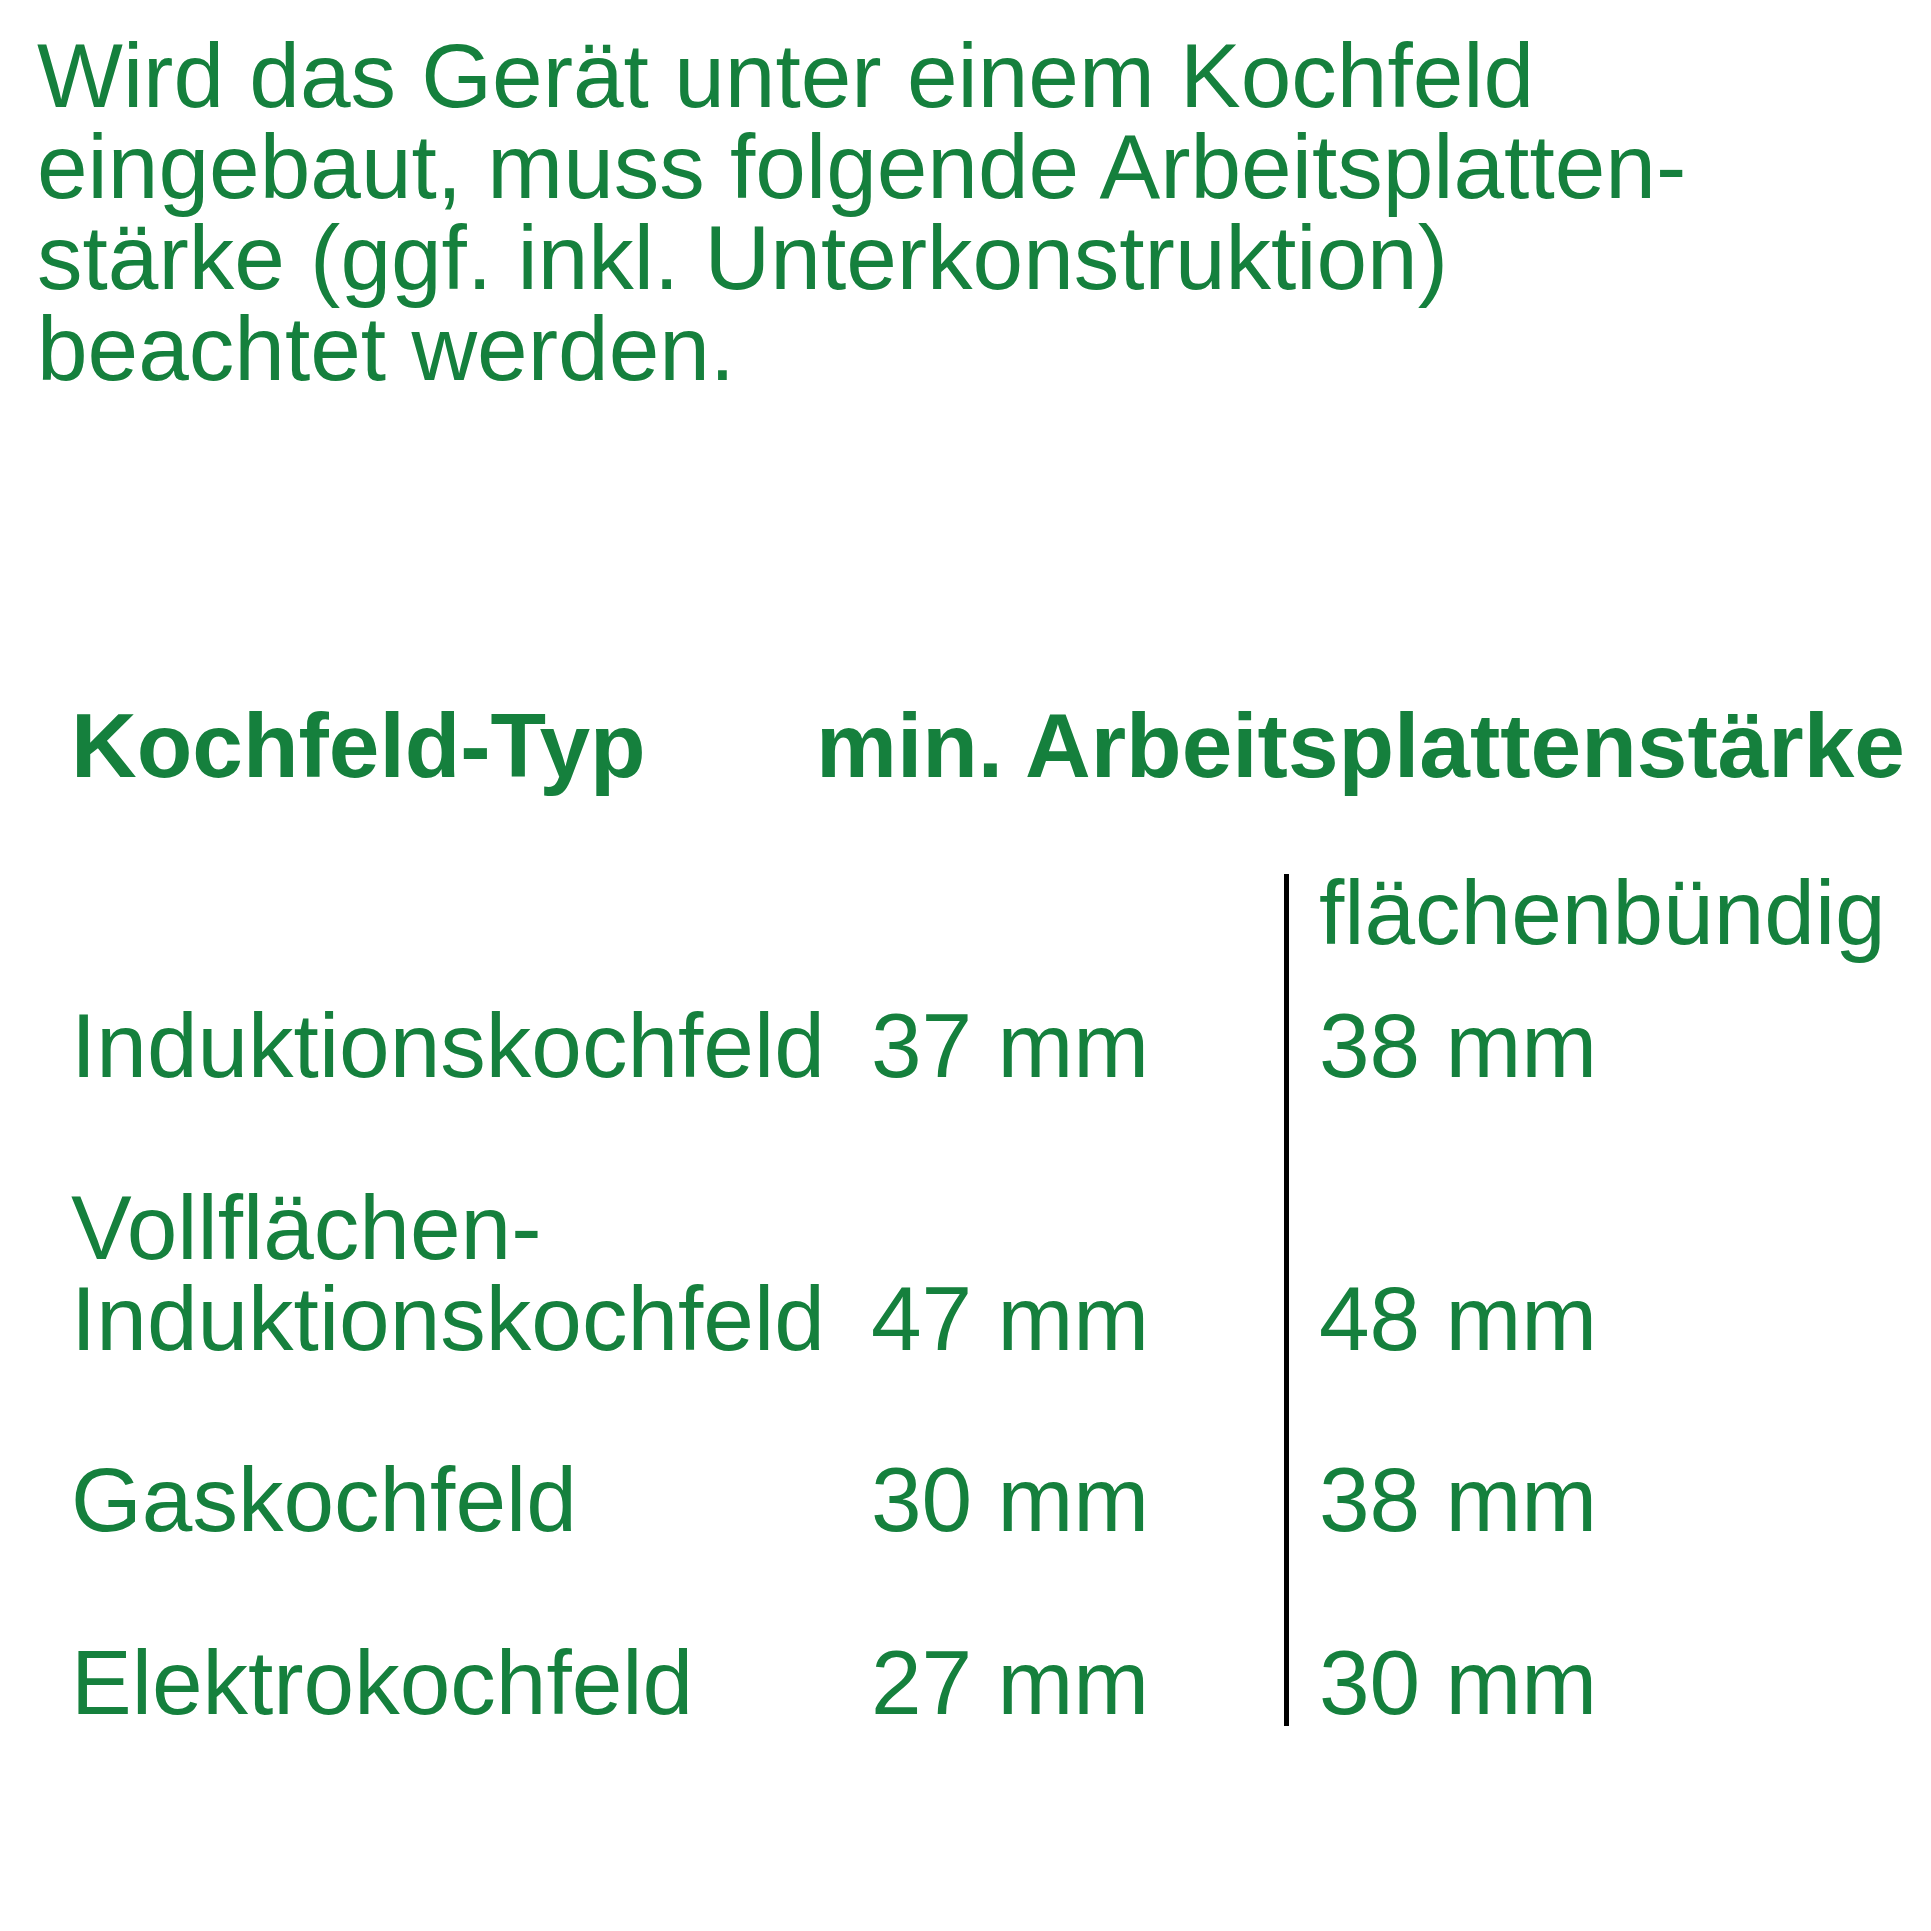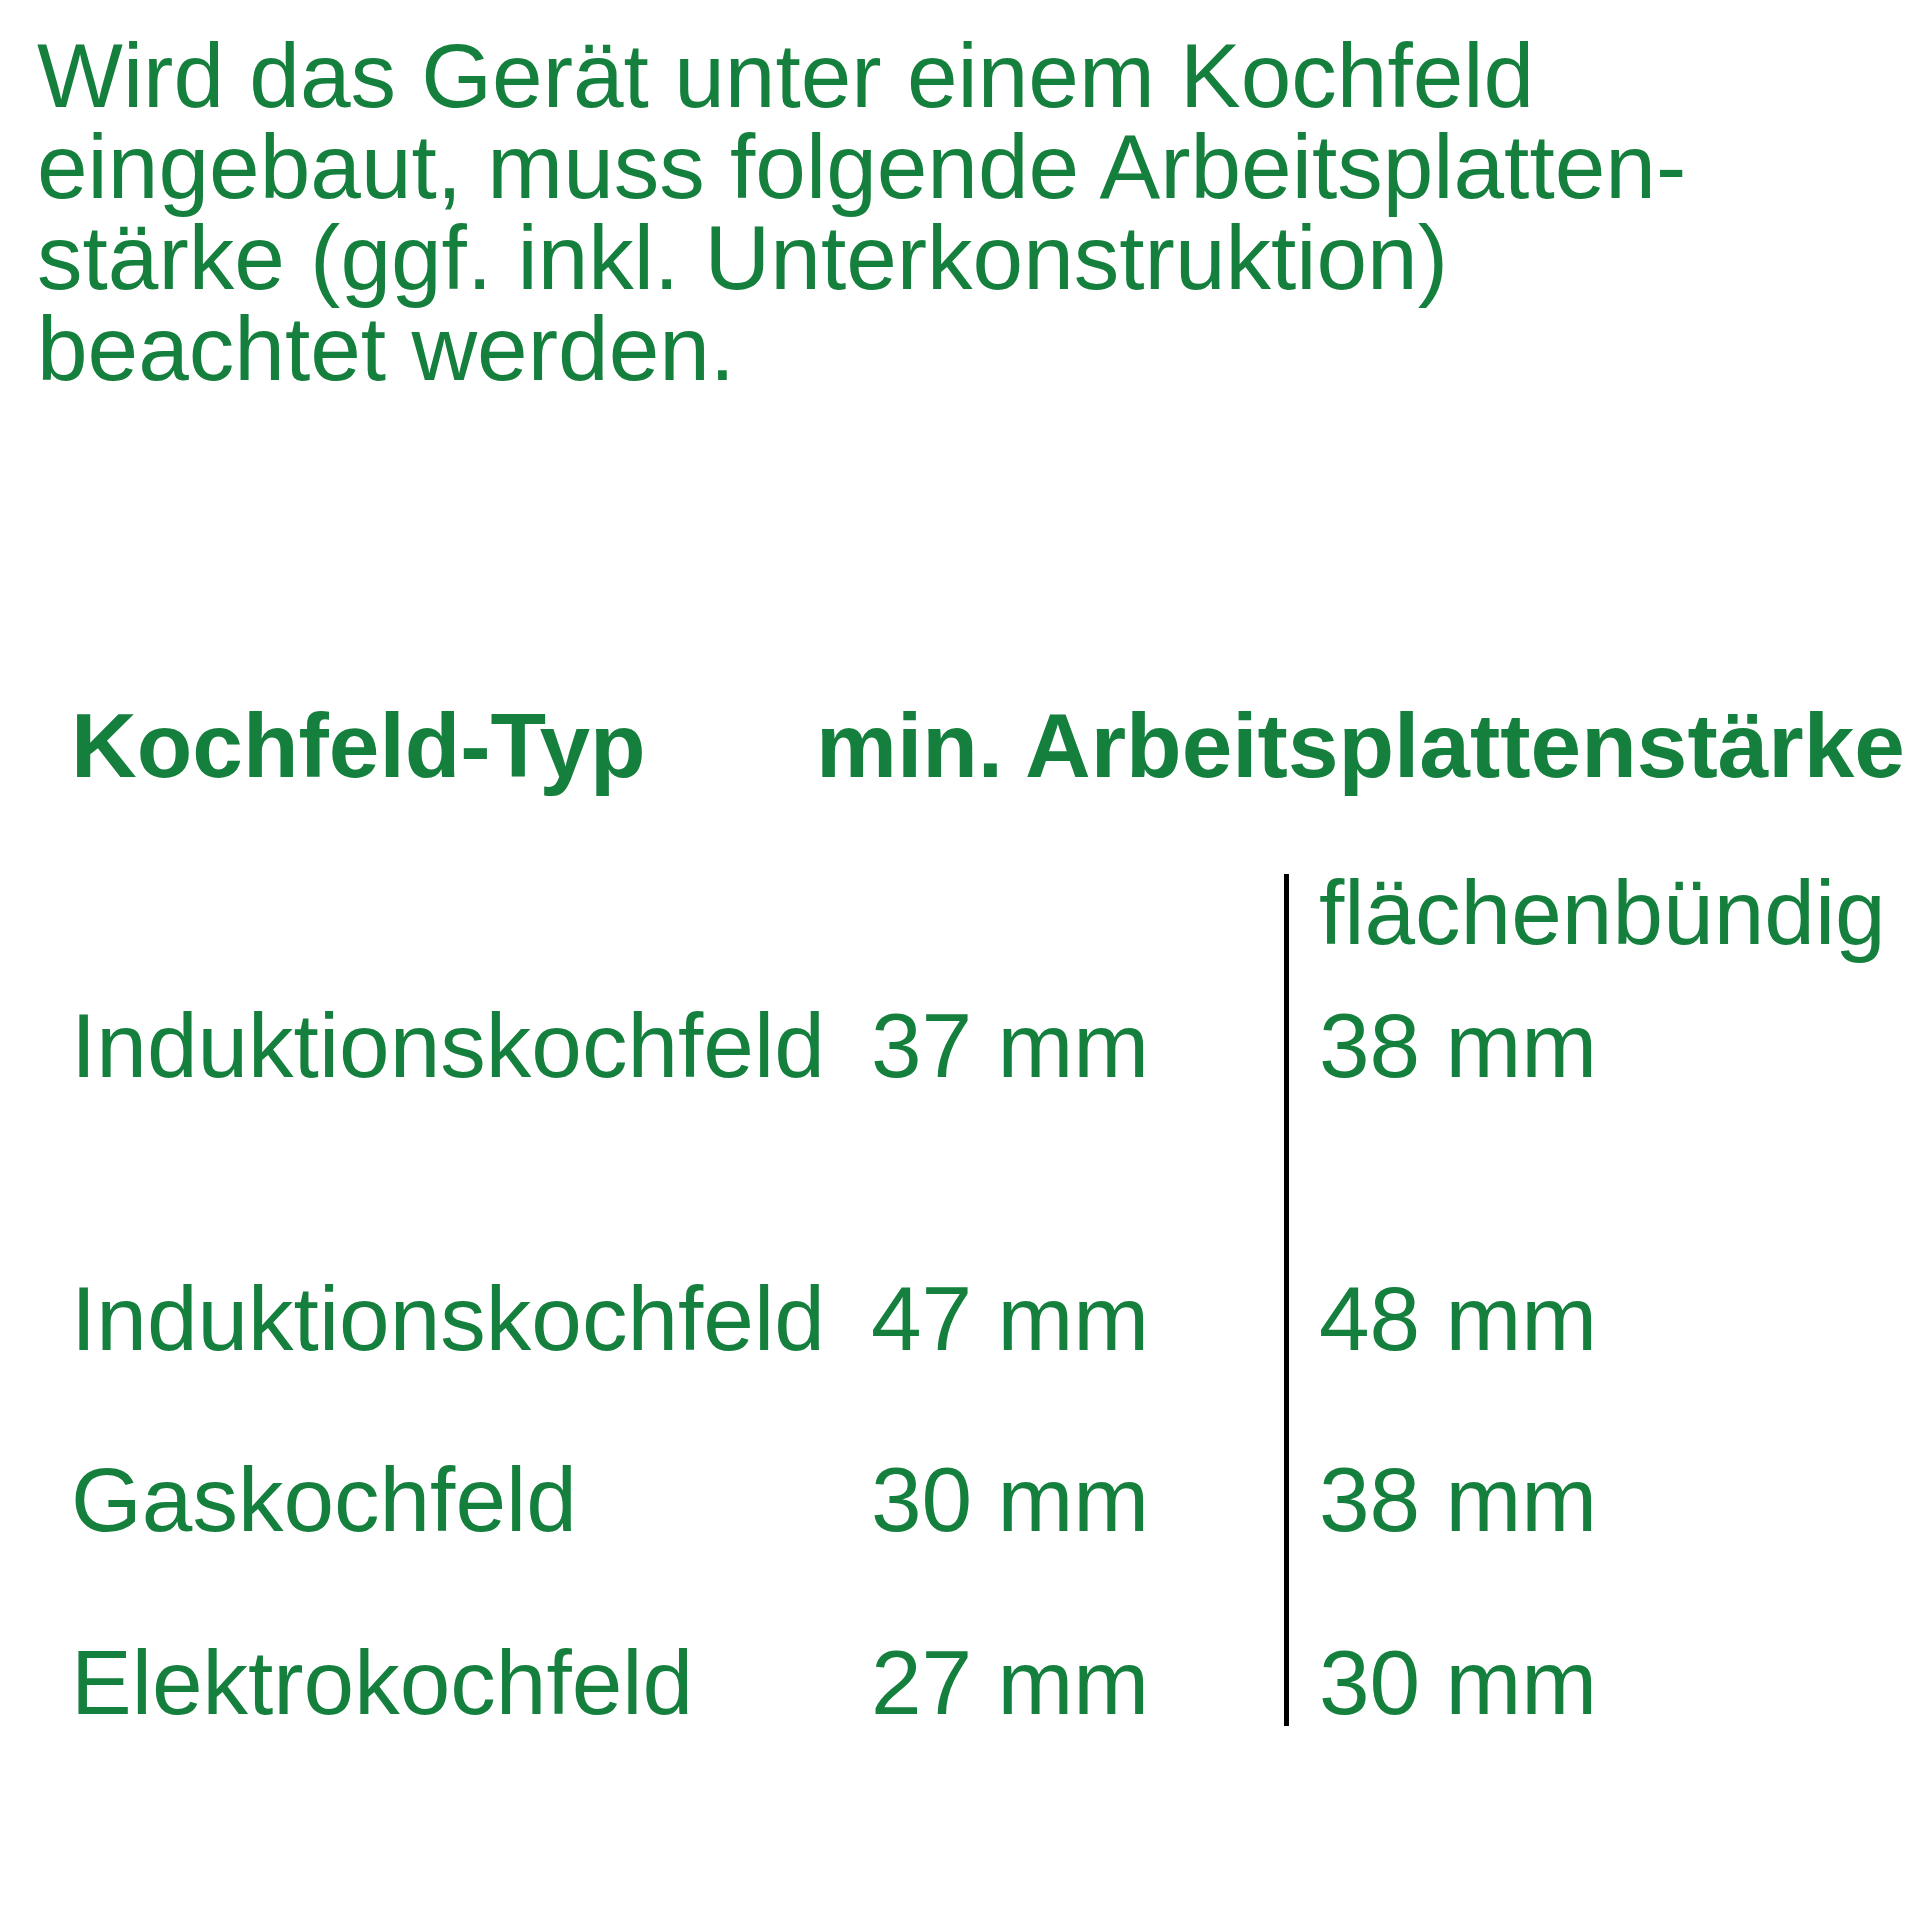--- a/index.html
+++ b/index.html
@@ -85,20 +85,23 @@
   </div>
 
   <div class="divider"></div>
 
   <div class="trow r1">
     <span class="col-type">Induktionskochfeld</span>
     <span class="col-v1">37 mm</span>
     <span class="col-v2">38 mm</span>
   </div>
 
+  <div class="trow r2a">
+    <span class="col-type">Vollflächen-</span>
+  </div>
   <div class="trow r2b">
     <span class="col-type">Induktionskochfeld</span>
     <span class="col-v1">47 mm</span>
     <span class="col-v2">48 mm</span>
   </div>
 
   <div class="trow r3">
     <span class="col-type">Gaskochfeld</span>
     <span class="col-v1">30 mm</span>
     <span class="col-v2">38 mm</span>

